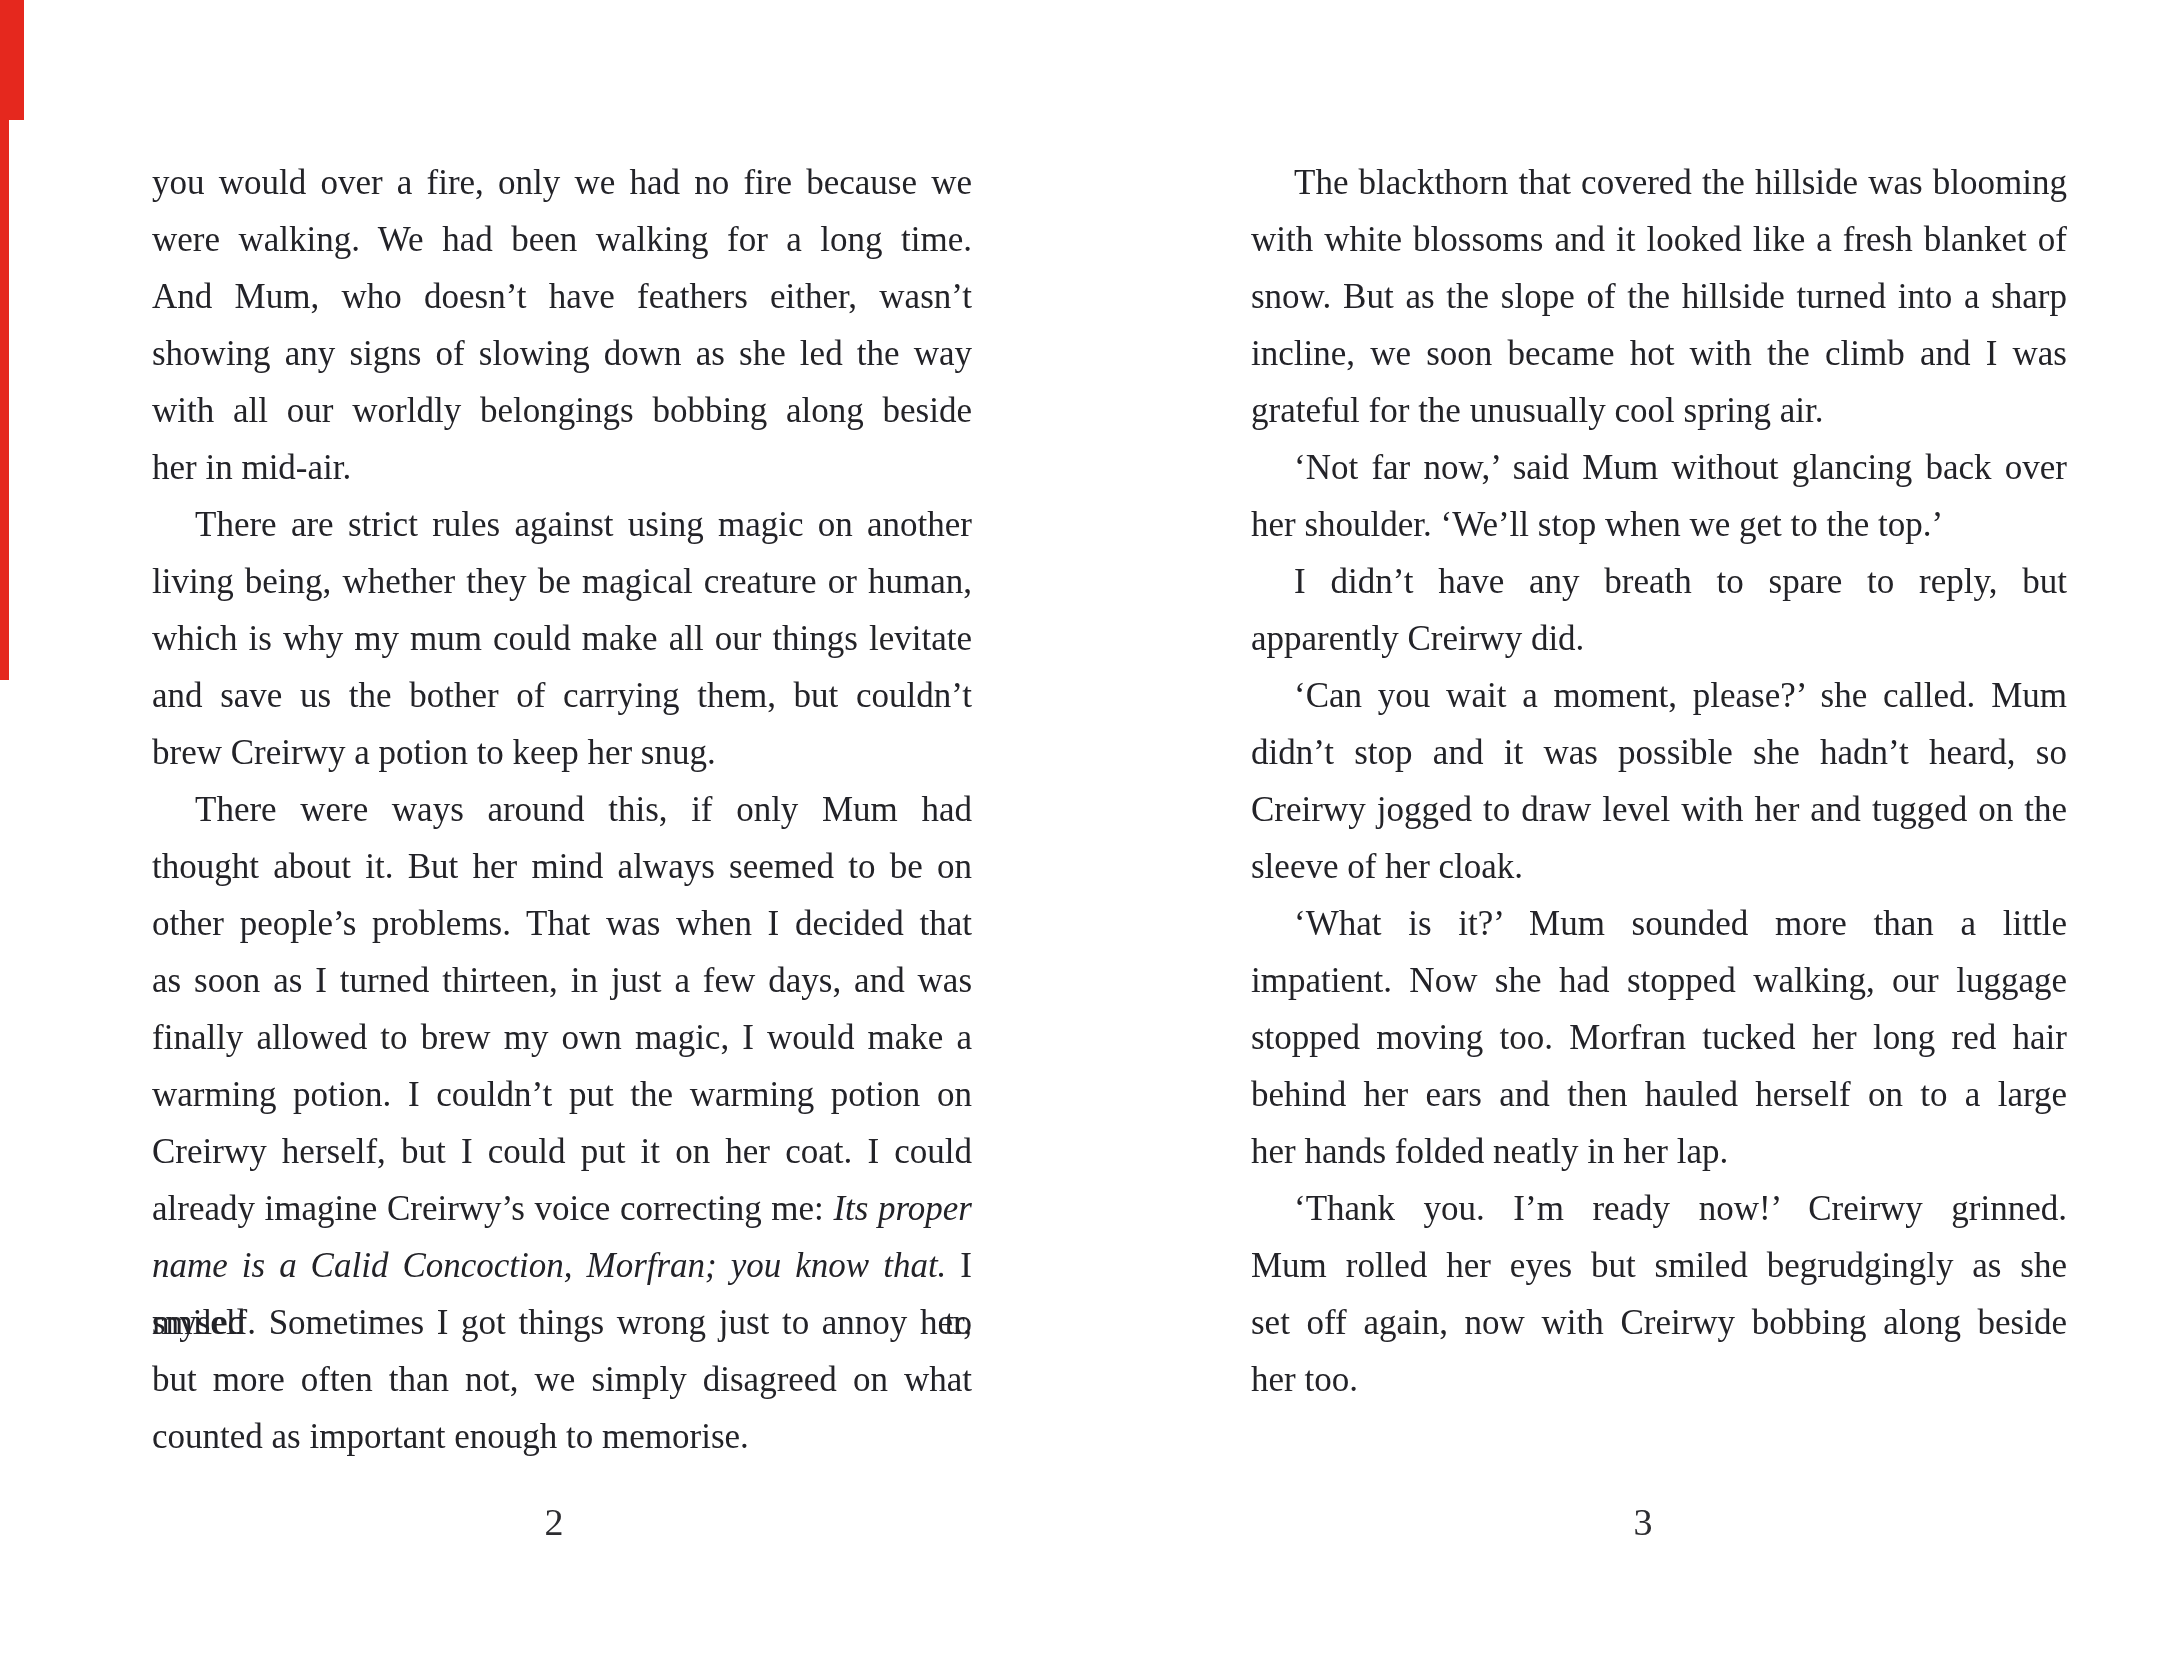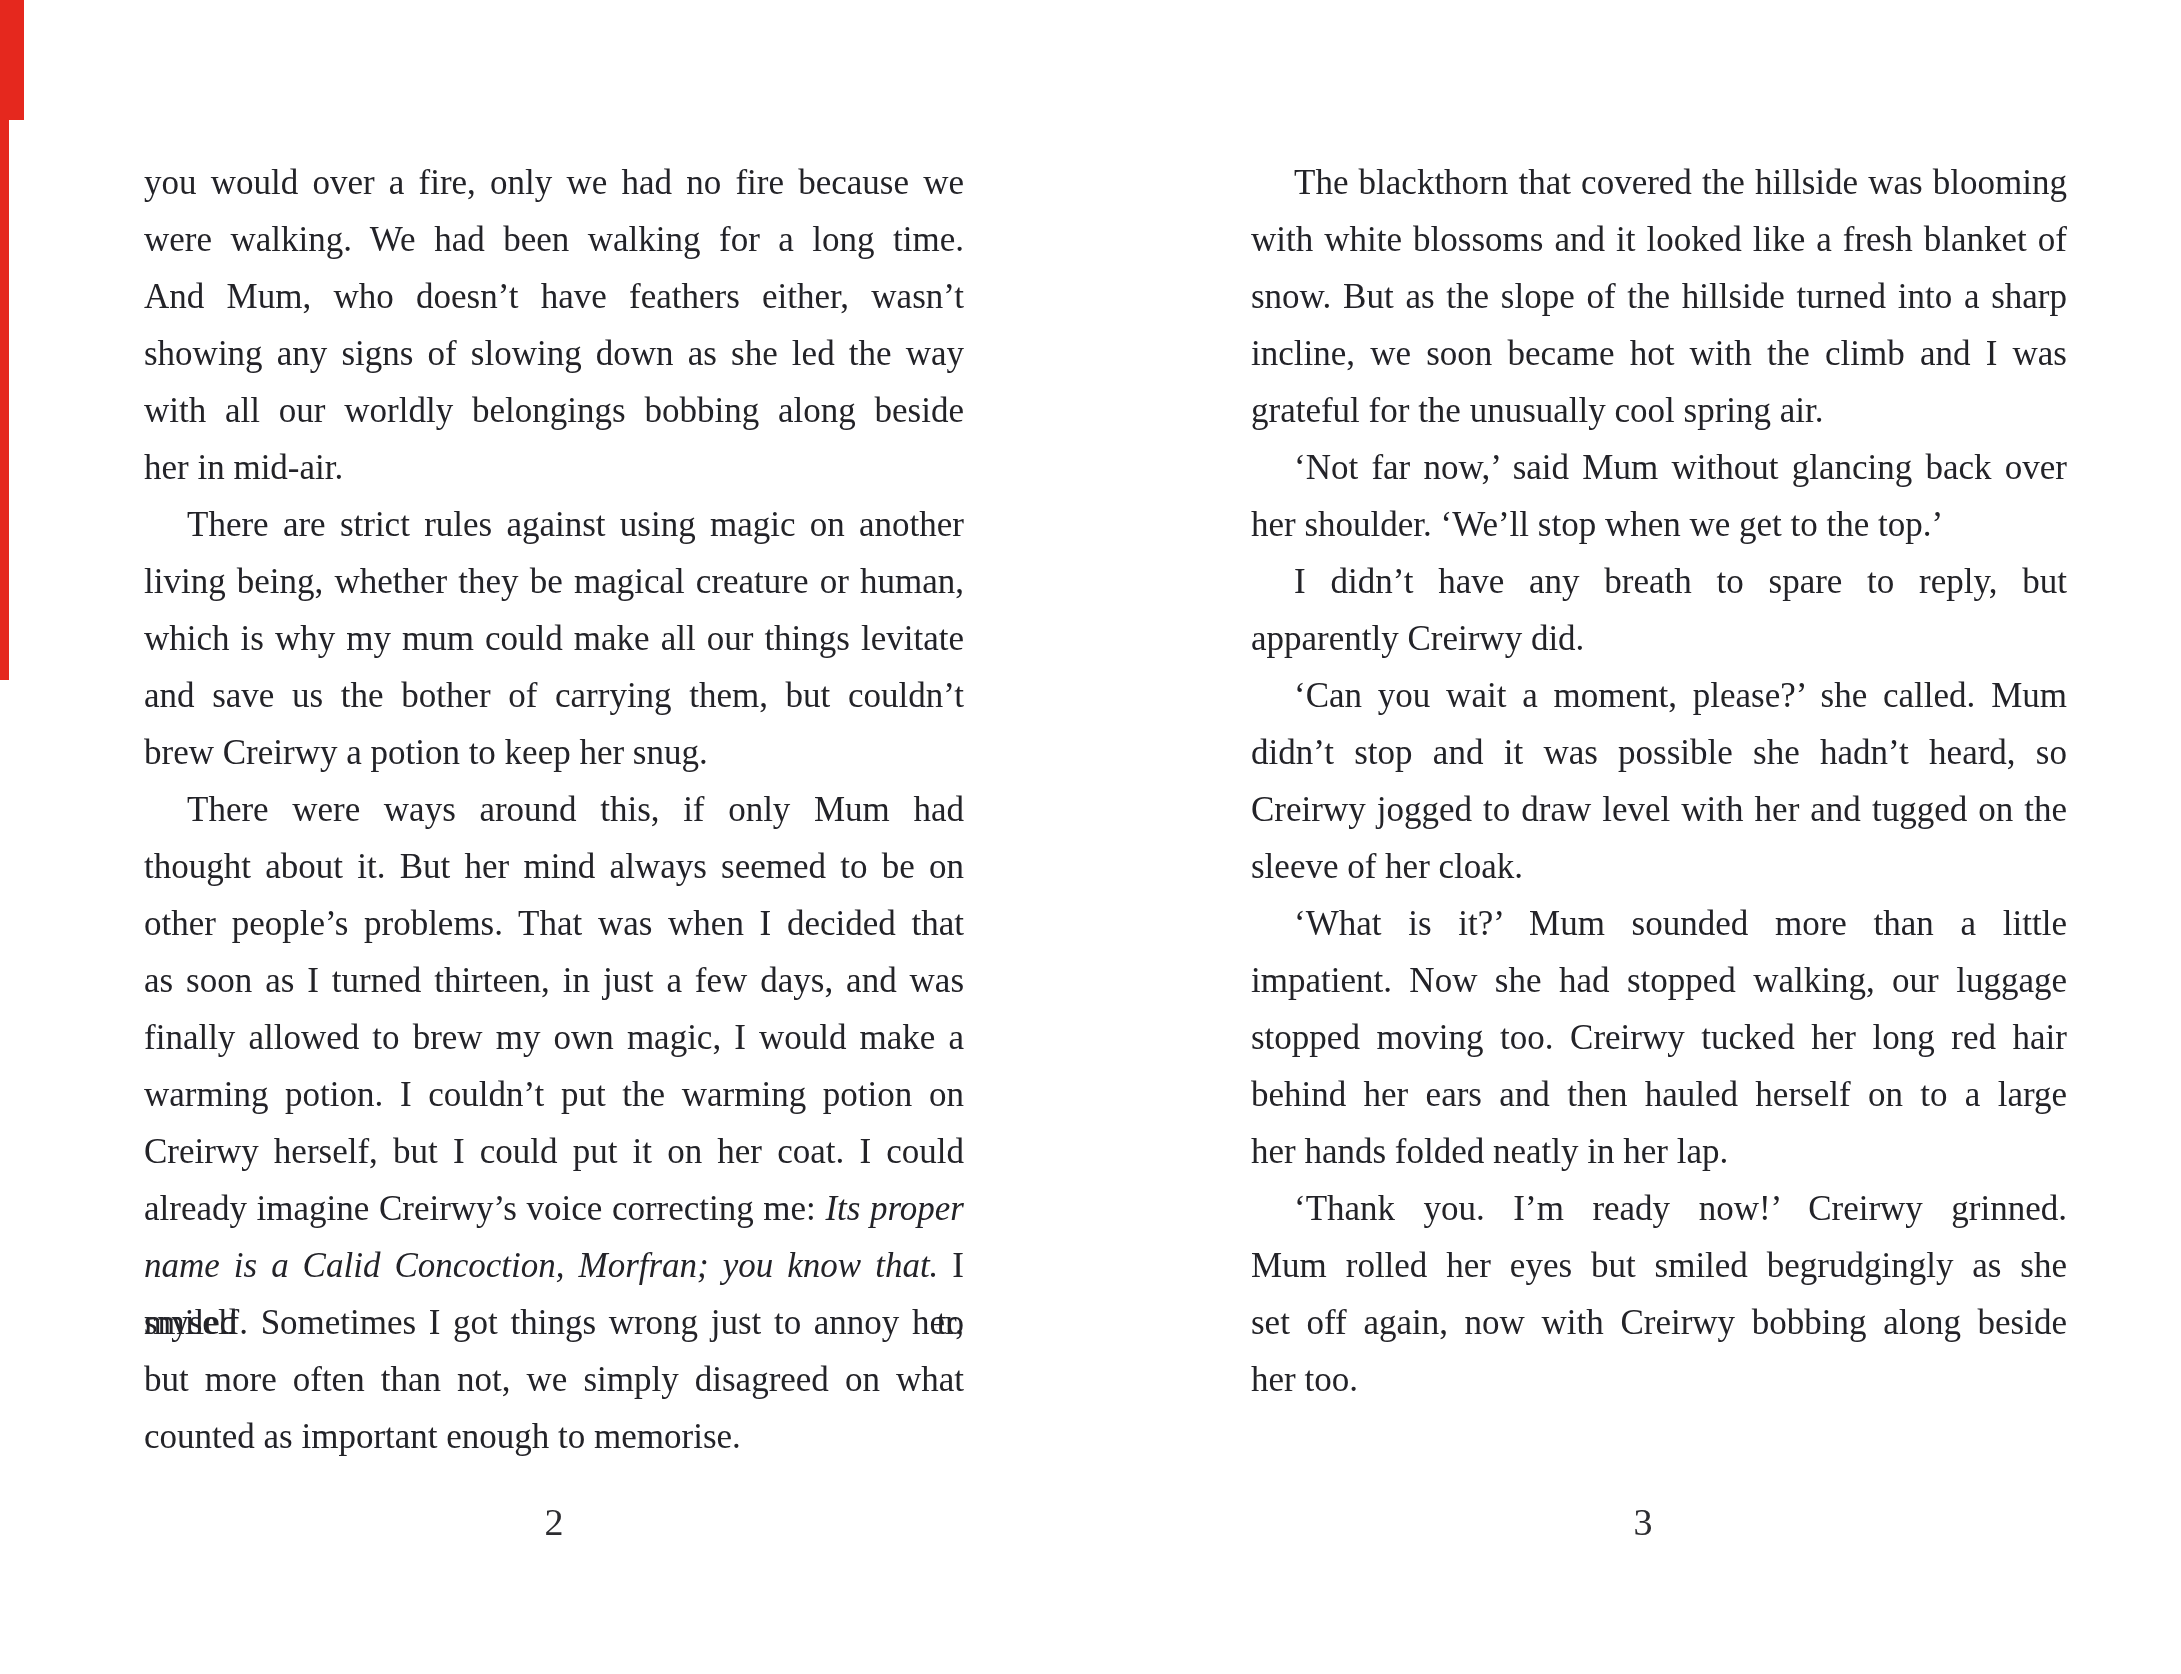--- a/index.html
+++ b/index.html
@@ -14,21 +14,21 @@
   .accent-top{
     position:absolute;left:0;top:0;width:23.6px;height:120px;
   }
   .accent-tail{
     position:absolute;left:0;top:120px;width:9px;height:560px;
   }
   .page{
     position:absolute;top:154px;width:820px;
     font-size:35px;line-height:57px;
   }
-  .page-left{left:144px;}
+  .page-left{left:152px;}
   .page-right{left:1235px;width:816px;margin-left:16px;}
   .line{
     height:57px;
     text-align:justify;
     text-align-last:justify;
     white-space:normal;
   }
   .line.end{
     text-align:right;
     text-align-last:left;
@@ -86,21 +86,21 @@
   <div class="line indent">‘Not far now,’ said Mum without glancing back over</div>
   <div class="line end">her shoulder. ‘We’ll stop when we get to the top.’</div>
   <div class="line indent">I didn’t have any breath to spare to reply, but</div>
   <div class="line end">apparently Creirwy did.</div>
   <div class="line indent">‘Can you wait a moment, please?’ she called. Mum</div>
   <div class="line">didn’t stop and it was possible she hadn’t heard, so</div>
   <div class="line">Creirwy jogged to draw level with her and tugged on the</div>
   <div class="line end">sleeve of her cloak.</div>
   <div class="line indent">‘What is it?’ Mum sounded more than a little</div>
   <div class="line">impatient. Now she had stopped walking, our luggage</div>
-  <div class="line">stopped moving too. Creirwy tucked her long red hair</div>
+  <div class="line">stopped moving too. Morfran tucked her long red hair</div>
   <div class="line">behind her ears and then hauled herself on to a large</div>
   <div class="line end">her hands folded neatly in her lap.</div>
   <div class="line indent">‘Thank you. I’m ready now!’ Creirwy grinned.</div>
   <div class="line">Mum rolled her eyes but smiled begrudgingly as she</div>
   <div class="line">set off again, now with Creirwy bobbing along beside</div>
   <div class="line end">her too.</div>
 </div>
 
 <div class="folio folio-left">2</div>
 <div class="folio folio-right">3</div>

